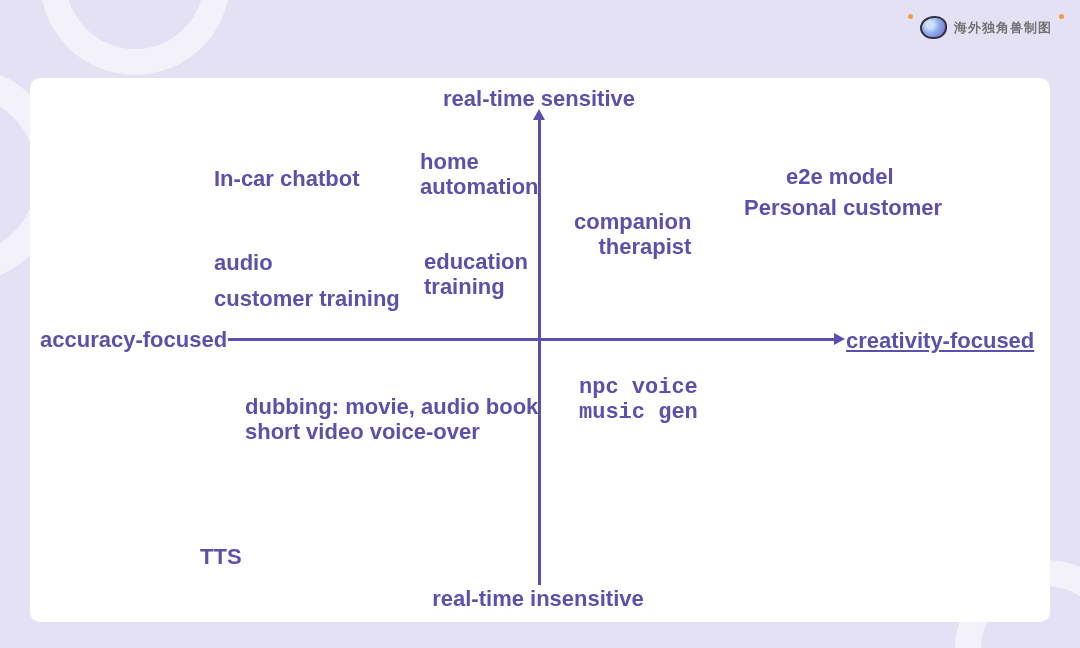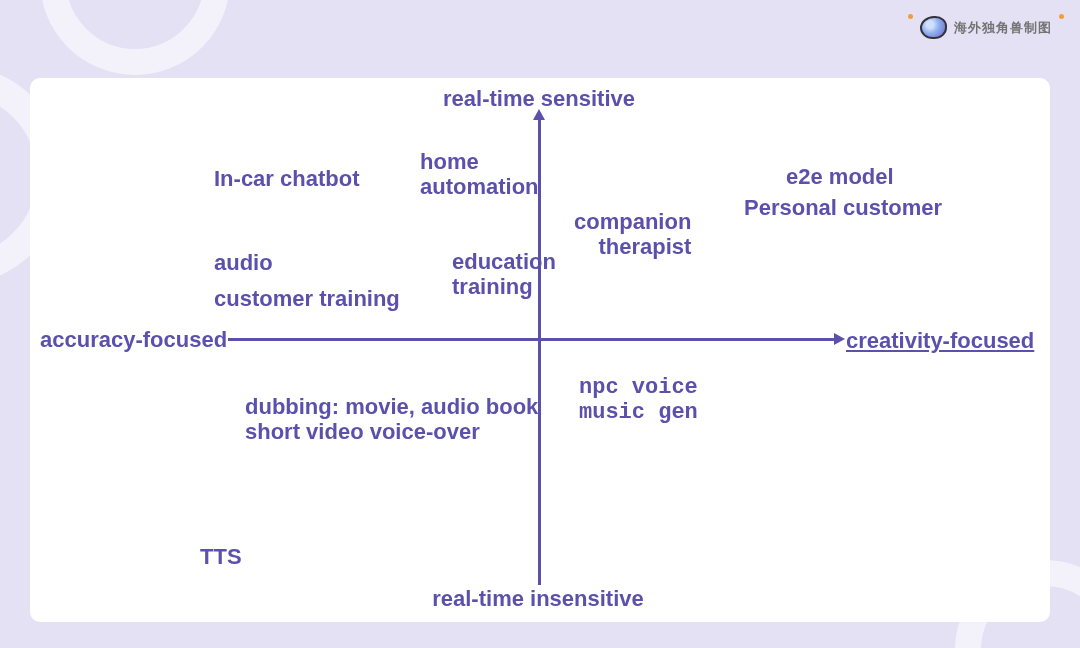--- a/index.html
+++ b/index.html
@@ -74,21 +74,21 @@
   <div id="items-layer">
       <div class="lbl" style="left: 214px; top: 166px;">In-car chatbot</div>
       <div class="lbl" style="left: 420px; top: 149px;">home
 automation</div>
       <div class="lbl" style="left: 786px; top: 149px; margin-top: 15px;">e2e model</div>
       <div class="lbl" style="left: 744px; top: 195px;">Personal customer</div>
       <div class="lbl" style="left: 574px; top: 209px; text-align: right;">companion
 therapist</div>
       <div class="lbl" style="left: 214px; top: 250px;">audio</div>
       <div class="lbl" style="left: 214px; top: 286px;">customer training</div>
-      <div class="lbl" style="left: 424px; top: 249px; margin-left: 28px;">education
+      <div class="lbl" style="left: 424px; top: 249px;">education
 training</div>
       <div class="lbl" style="left: 245px; top: 394px;">dubbing: movie, audio book
 short video voice-over</div>
       <div class="lbl" style="left: 579px; top: 375px; font-family: Liberation Mono, monospace;">npc voice
 music gen</div>
       <div class="lbl" style="left: 200px; top: 544px;">TTS</div>
     </div>
 
 </div>
 

